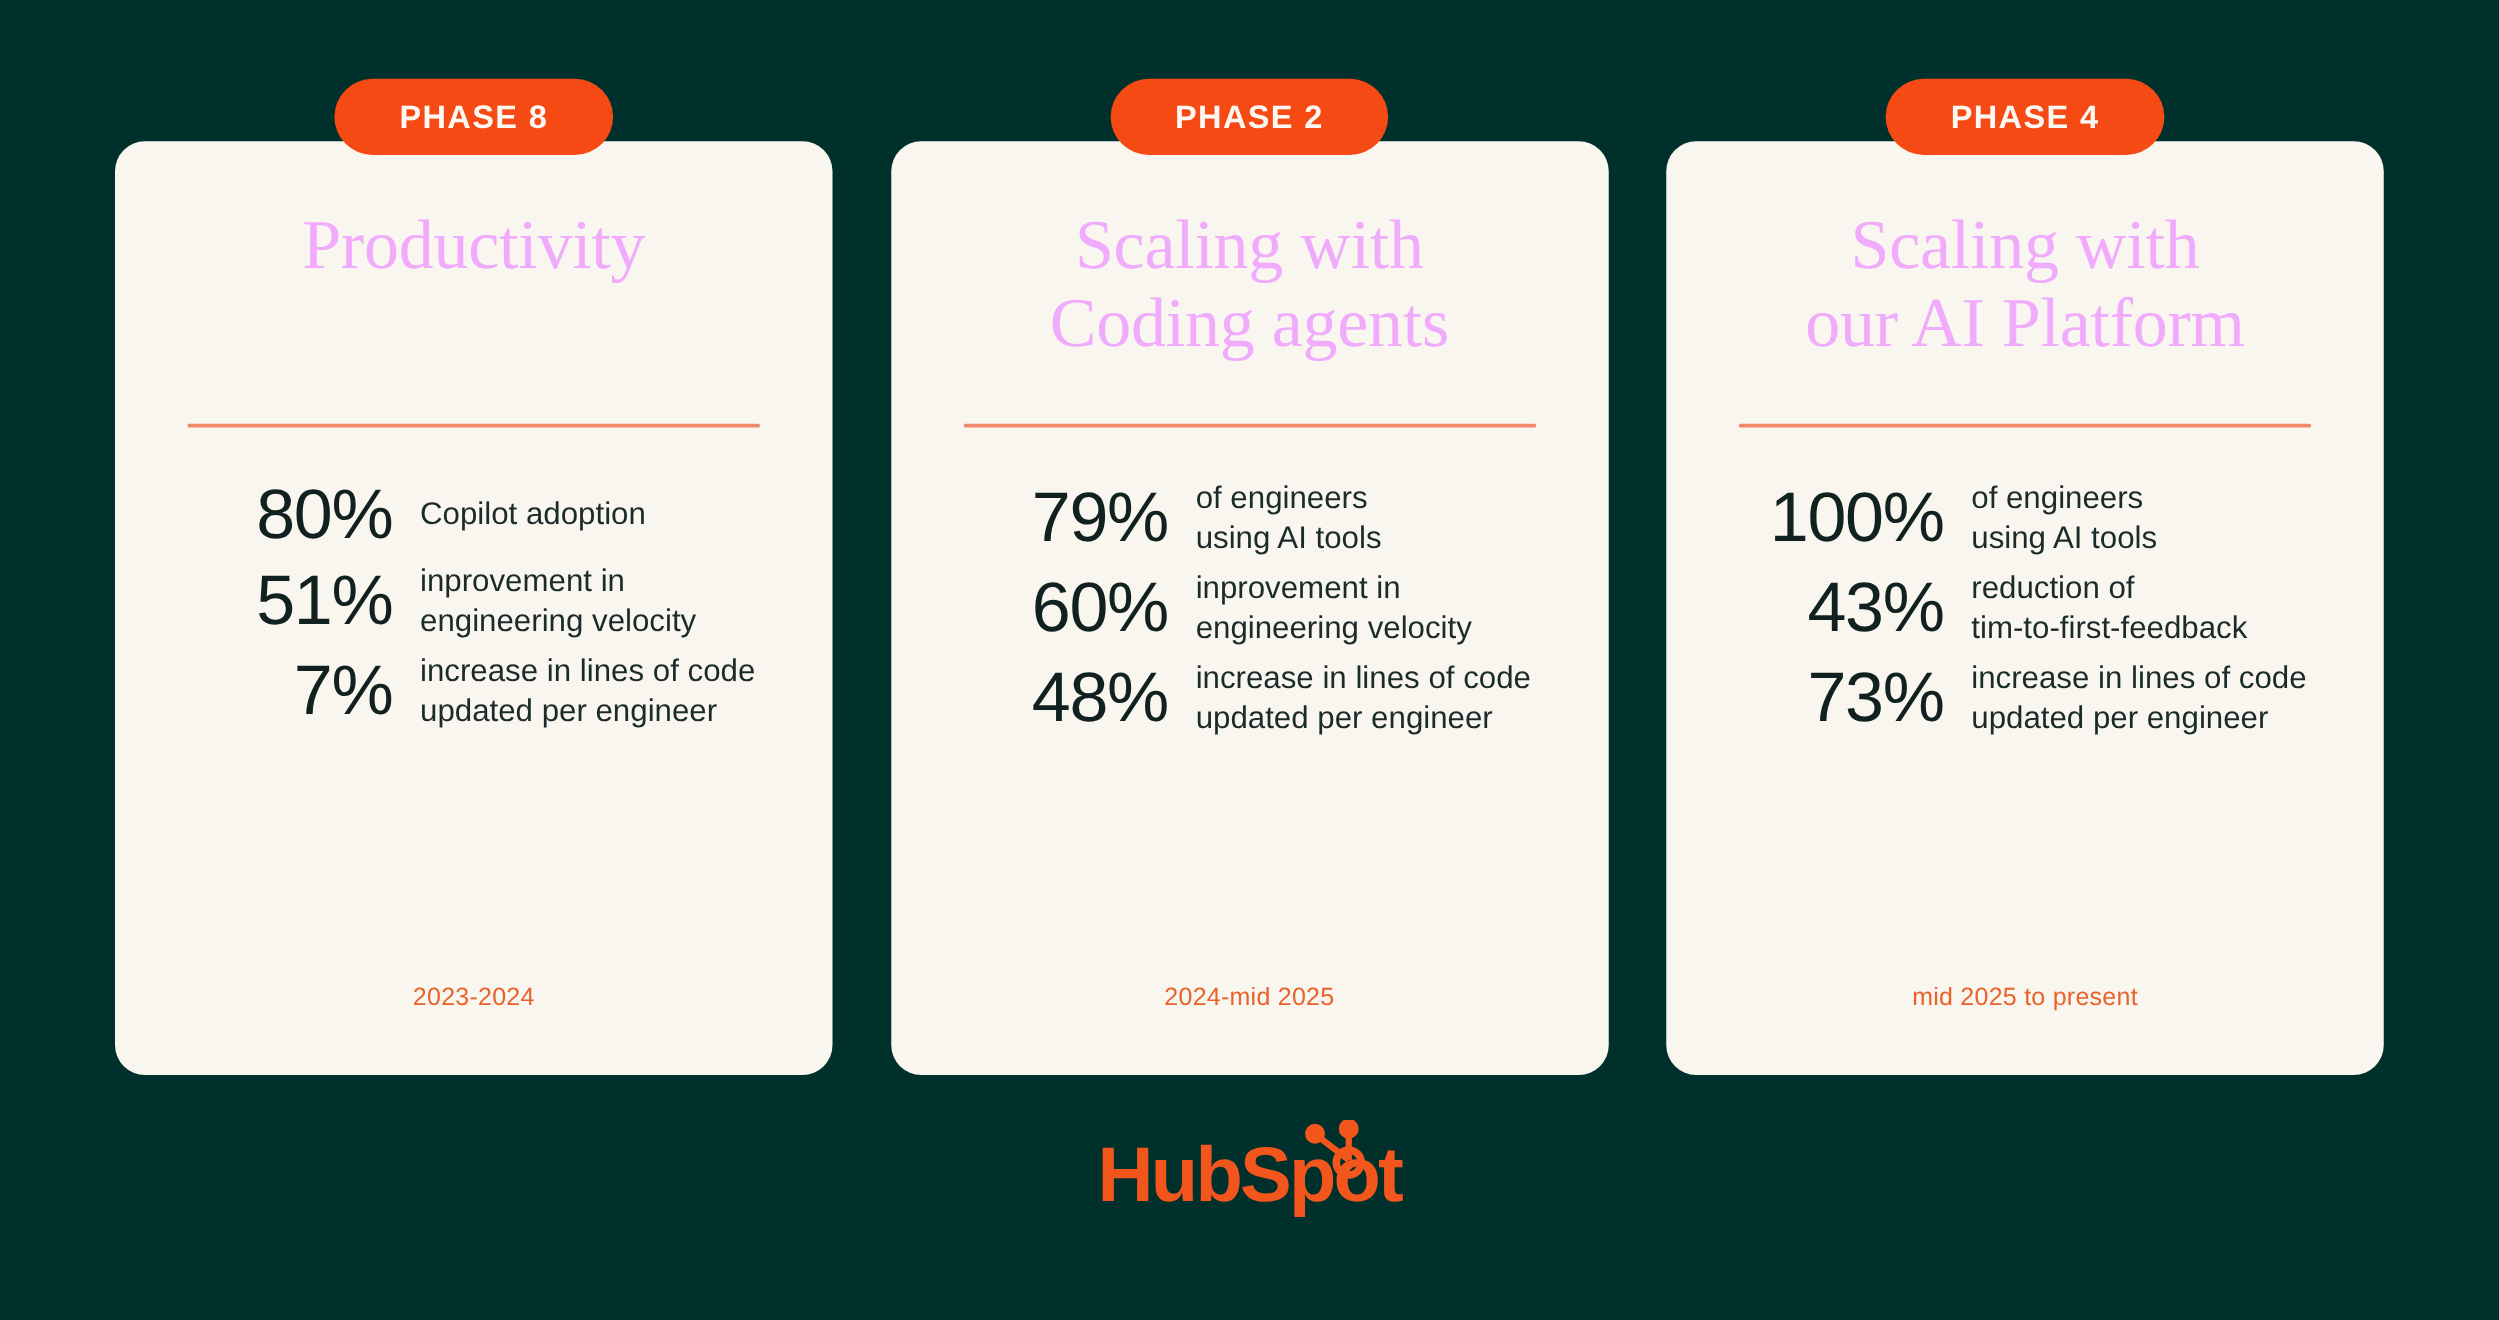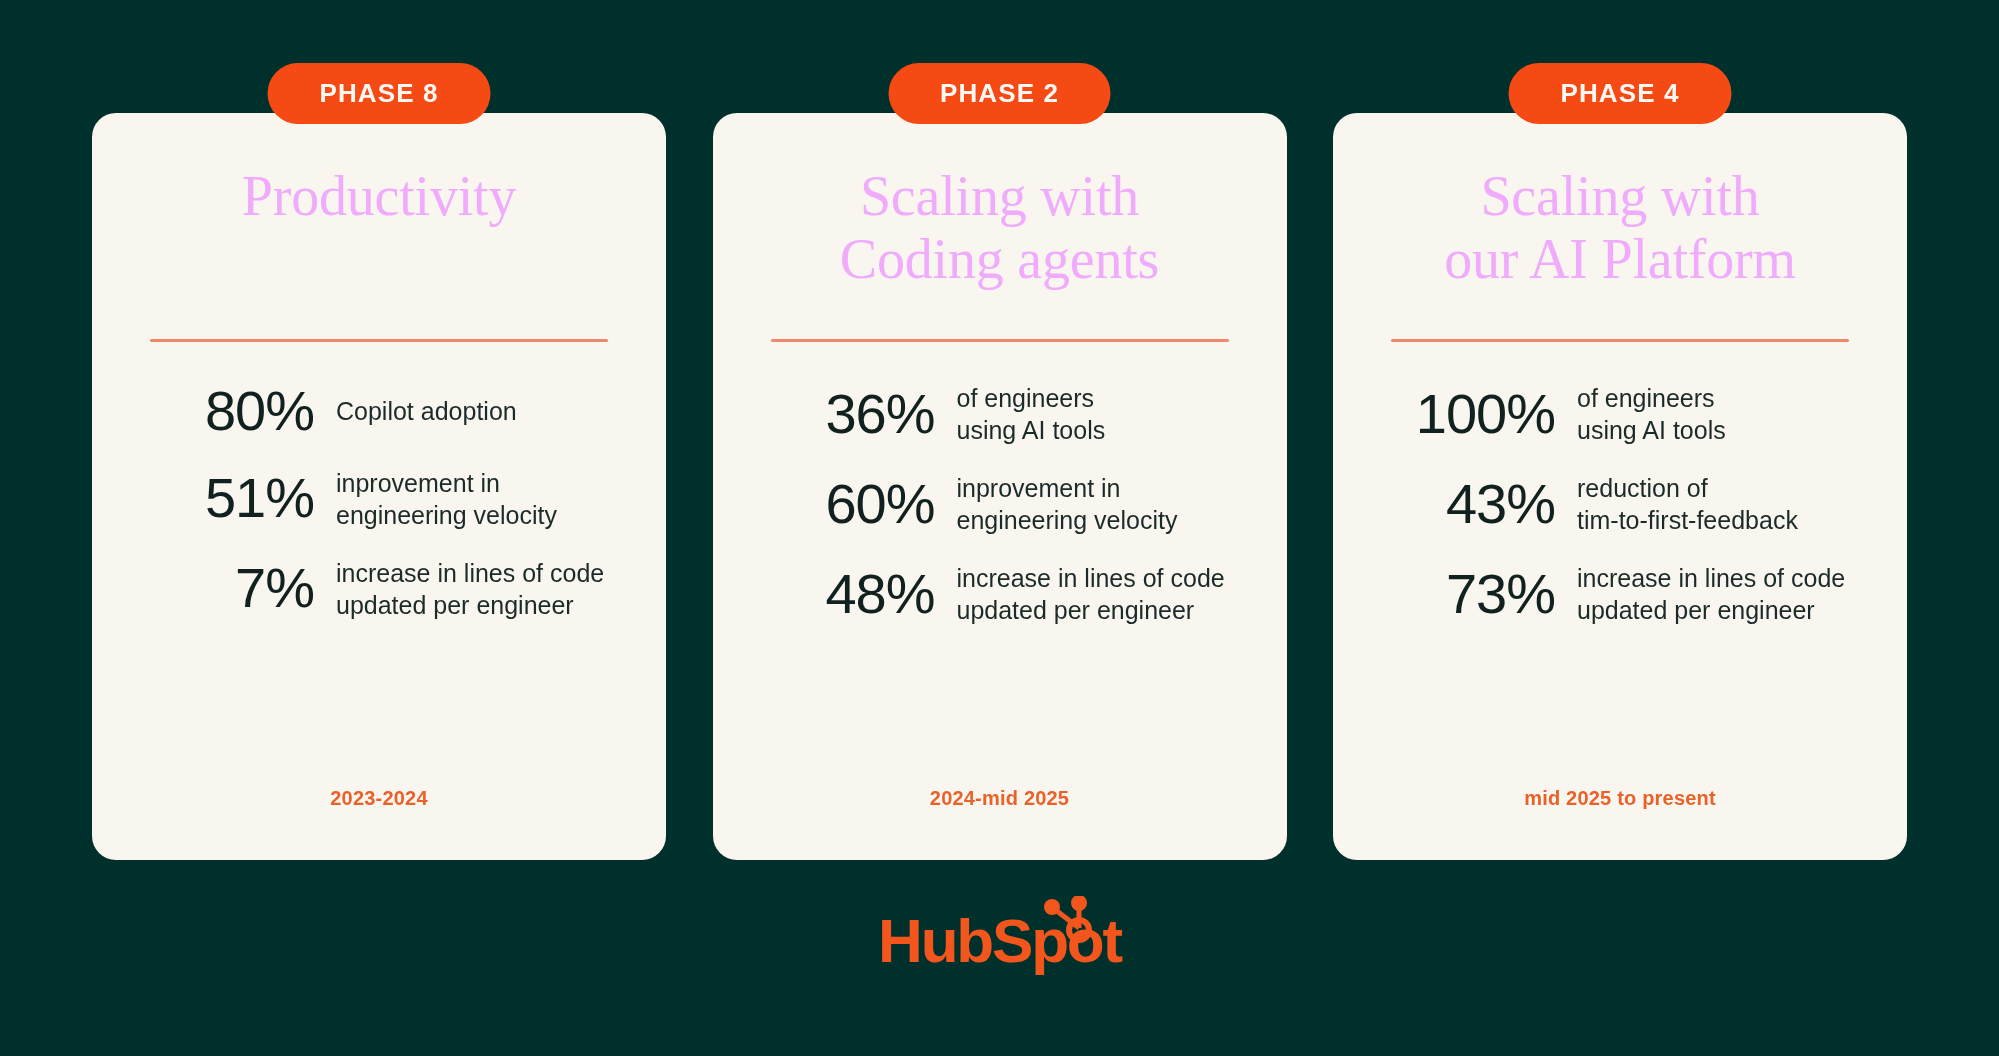--- a/index.html
+++ b/index.html
@@ -95,21 +95,21 @@
     height: 3px;
     background: #f0886b;
     margin: 34px 12px 0 12px;
     border-radius: 2px;
   }
 
   .stats {
     margin-top: 40px;
     display: flex;
     flex-direction: column;
-    gap: 26px;
+    gap: 8px;
     padding-left: 8px;
   }
 
   .stat {
     display: flex;
     align-items: center;
     gap: 22px;
   }
 
   .stat-value {
@@ -129,21 +129,21 @@
     line-height: 1.28;
     color: #1b2b29;
     white-space: pre-line;
   }
 
   .card-date {
     margin-top: auto;
     text-align: center;
     color: #e8622a;
     font-size: 20px;
-    font-weight: bold;
+    font-weight: normal;
     letter-spacing: 0.2px;
     padding-bottom: 20px;
   }
 
   .brand {
     position: absolute;
     left: 0;
     top: 910px;
     width: 1999px;
     display: flex;
@@ -212,21 +212,21 @@
       <div class="card"></div>
       <div class="phase-badge">PHASE 2</div>
       <div class="card-inner">
         <h2 class="card-title">
           <span>Scaling with</span><br>
           <span>Coding agents</span>
         </h2>
         <div class="divider"></div>
         <div class="stats">
           <div class="stat">
-            <div class="stat-value">36%</div>
+            <div class="stat-value">79%</div>
             <div class="stat-label">of engineers
 using AI tools</div>
           </div>
           <div class="stat">
             <div class="stat-value">60%</div>
             <div class="stat-label">inprovement in
 engineering velocity</div>
           </div>
           <div class="stat">
             <div class="stat-value">48%</div>

